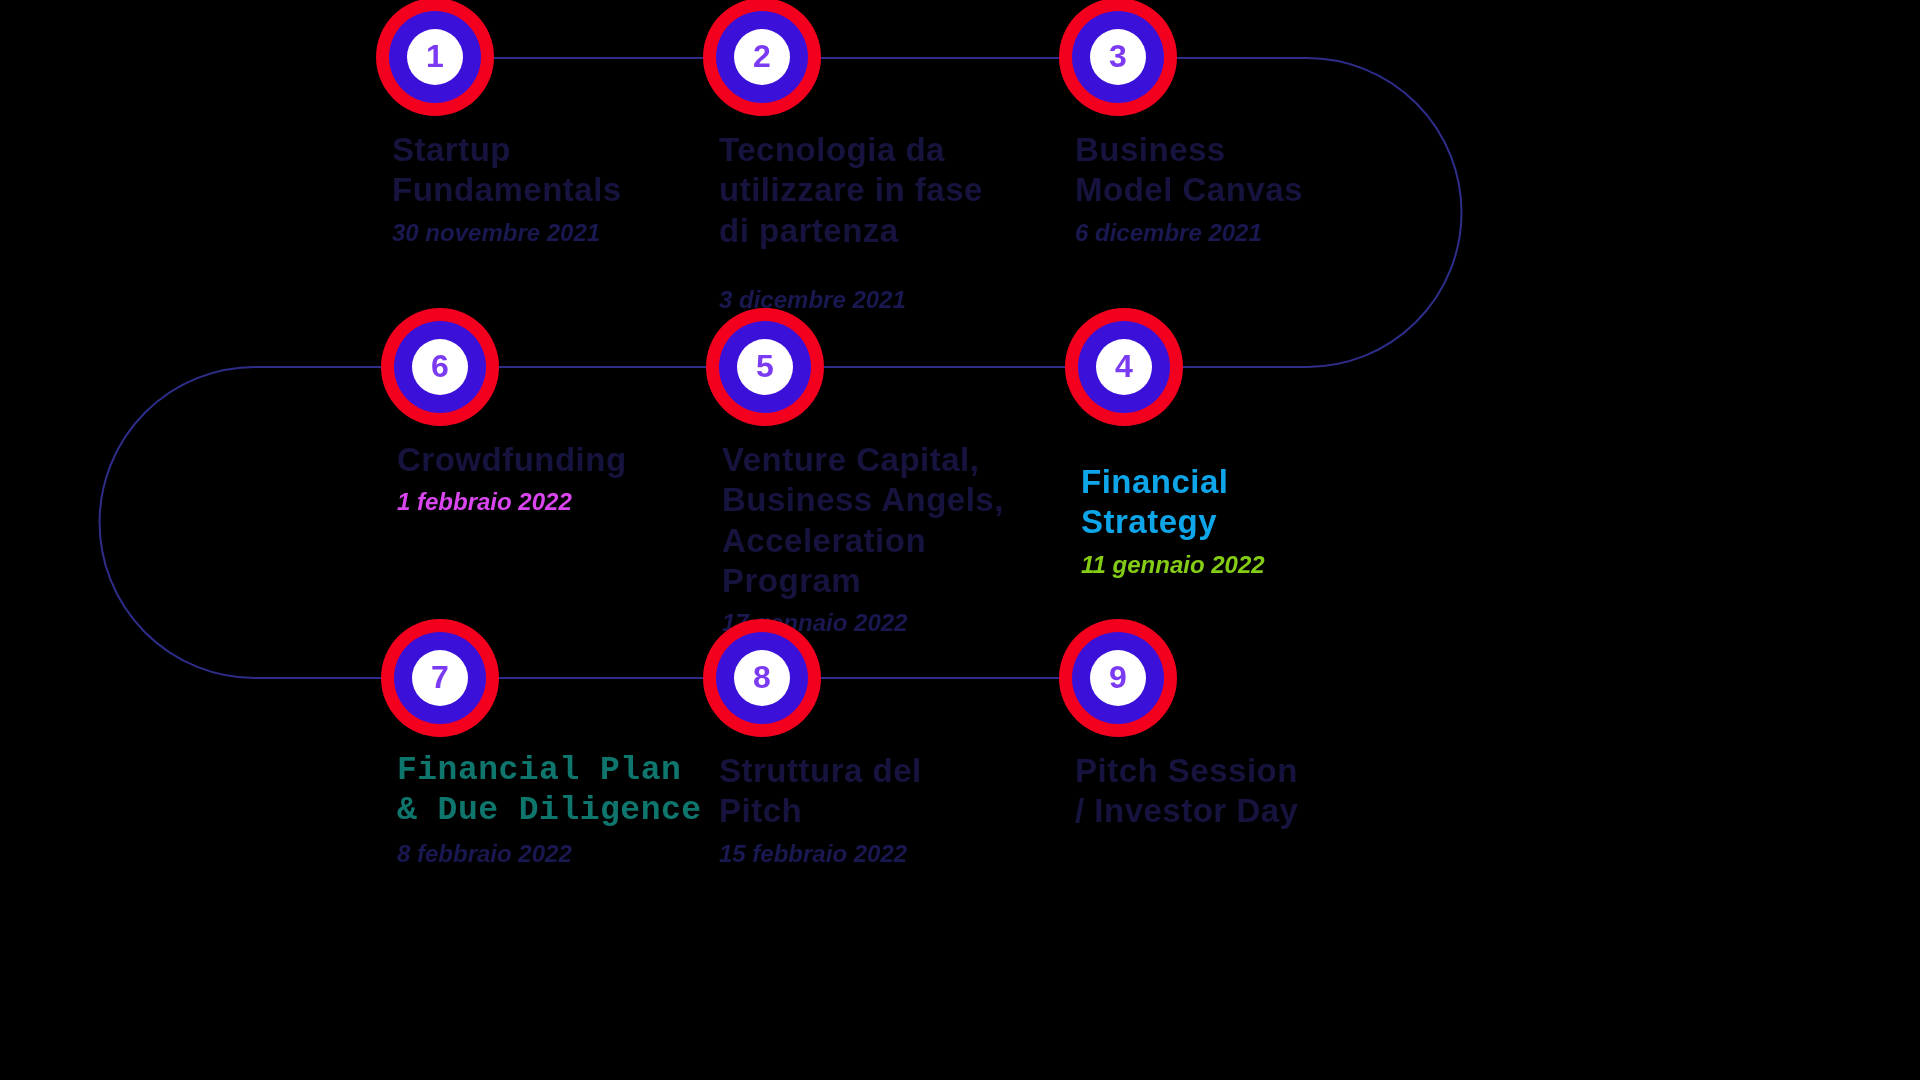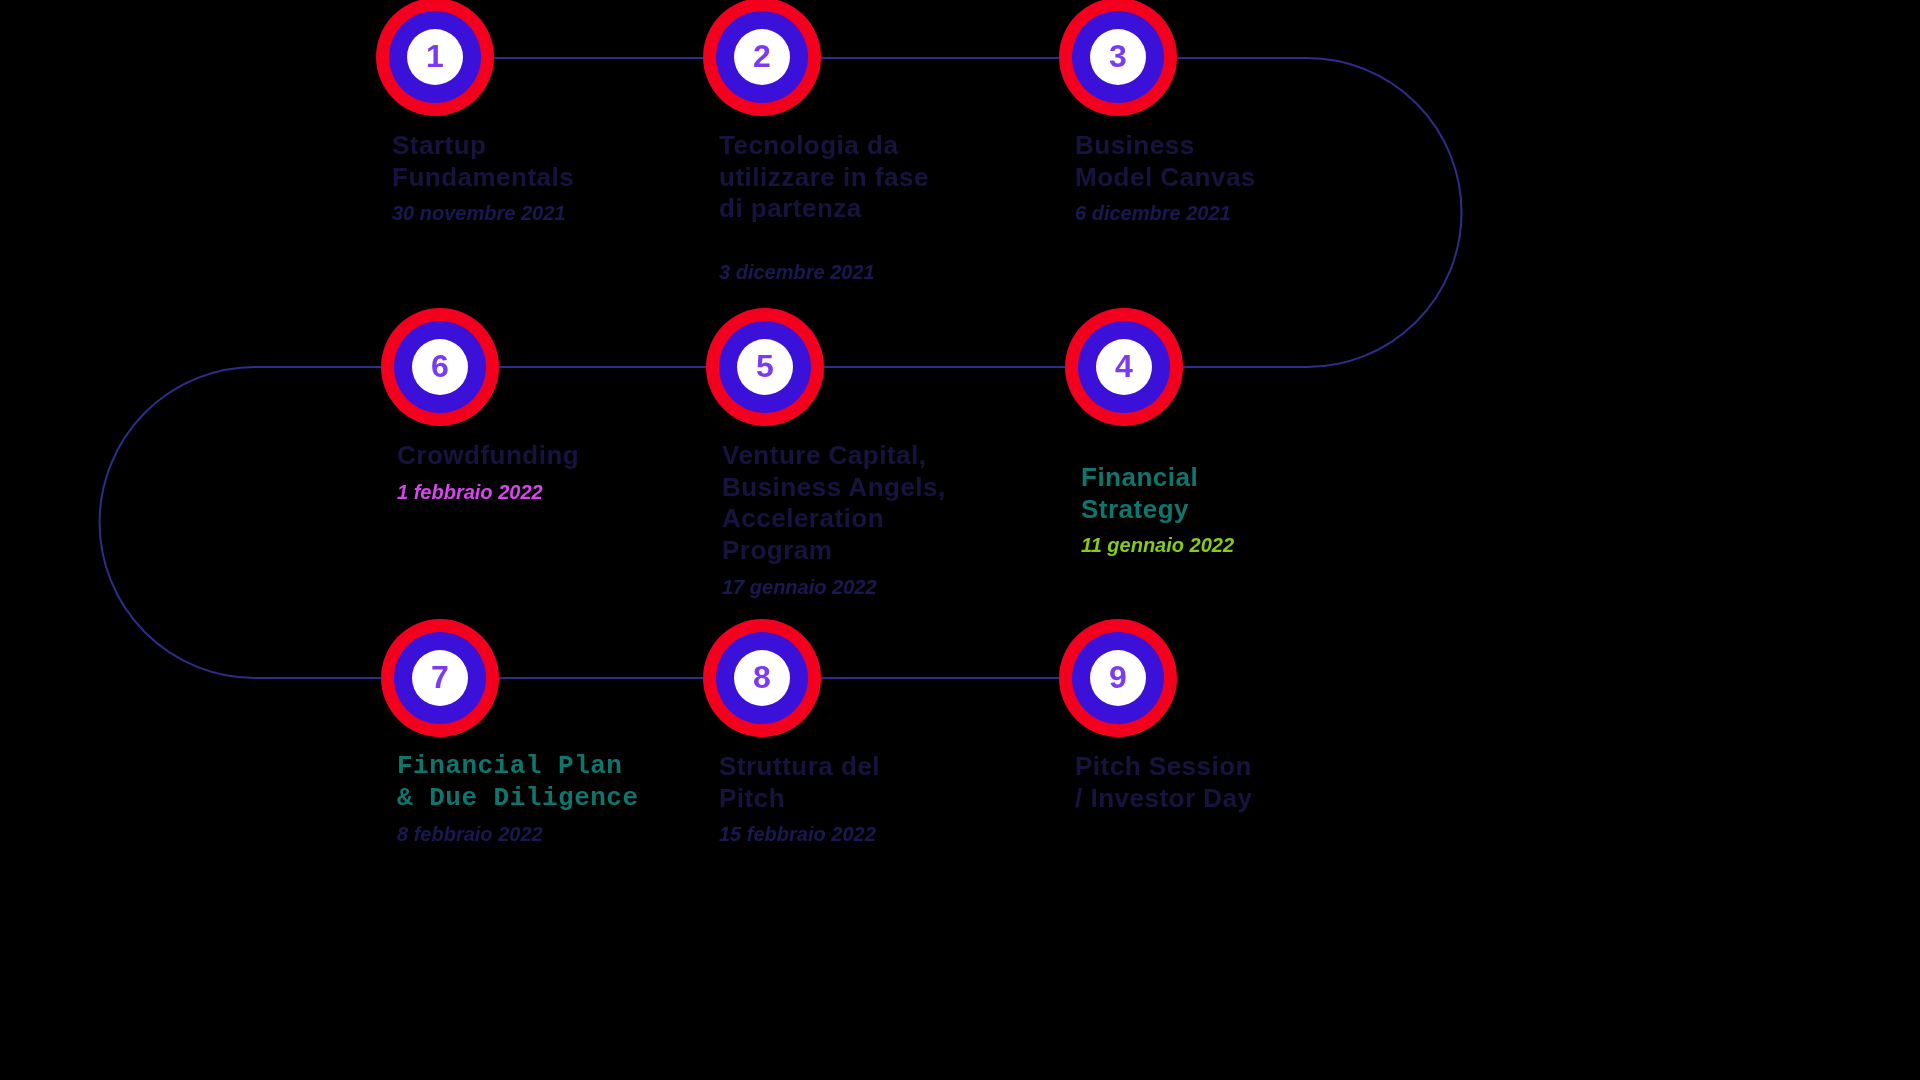--- a/index.html
+++ b/index.html
@@ -53,30 +53,30 @@
   }
   .num {
     font-weight: bold;
     font-size: 32px;
     line-height: 1;
     transform: translateY(-1px);
   }
   .title {
     margin: 14px 0 4px 16px;
     font-weight: bold;
-    font-size: 26px;
+    font-size: 33px;
     line-height: 1.22;
     letter-spacing: 0.5px;
     white-space: pre-line;
   }
   .date {
     margin: 8px 0 0 16px;
     font-style: italic;
     font-weight: 600;
-    font-size: 20px;
+    font-size: 24px;
     line-height: 1.2;
     white-space: pre-line;
   }
 </style>
 </head>
 <body>
 
 <div id="canvas">
   <svg id="flow-line" width="1920" height="1080" viewBox="0 0 1920 1080">
     <path id="connector" fill="none" d="M 435 58 L 1307 58 A 154.5 154.5 0 0 1 1307 367 L 255 367 A 155.5 155.5 0 0 0 255 678 L 1118 678" stroke="#2e2e8a" stroke-width="2"></path>
@@ -120,21 +120,21 @@
         <div class="date" style="color: rgb(26, 24, 80);">6 dicembre 2021</div>
       </div>
       <div class="item" style="left: 1065px; top: 308px;">
         <div class="circle-outer" style="background: rgb(242, 0, 30);">
           <div class="circle-mid" style="background: rgb(59, 17, 217);">
             <div class="circle-inner" style="background: rgb(255, 255, 255);">
               <span class="num" style="color: rgb(123, 59, 242);">4</span>
             </div>
           </div>
         </div>
-        <div class="title" style="color: #0f766e; margin-top: 36px;">Financial
+        <div class="title" style="color: #0ea5e9; margin-top: 36px;">Financial
 Strategy</div>
         <div class="date" style="color: #84cc16;">11 gennaio 2022</div>
       </div>
       <div class="item" style="left: 706px; top: 308px;">
         <div class="circle-outer" style="background: rgb(242, 0, 30);">
           <div class="circle-mid" style="background: rgb(59, 17, 217);">
             <div class="circle-inner" style="background: rgb(255, 255, 255);">
               <span class="num" style="color: rgb(123, 59, 242);">5</span>
             </div>
           </div>

